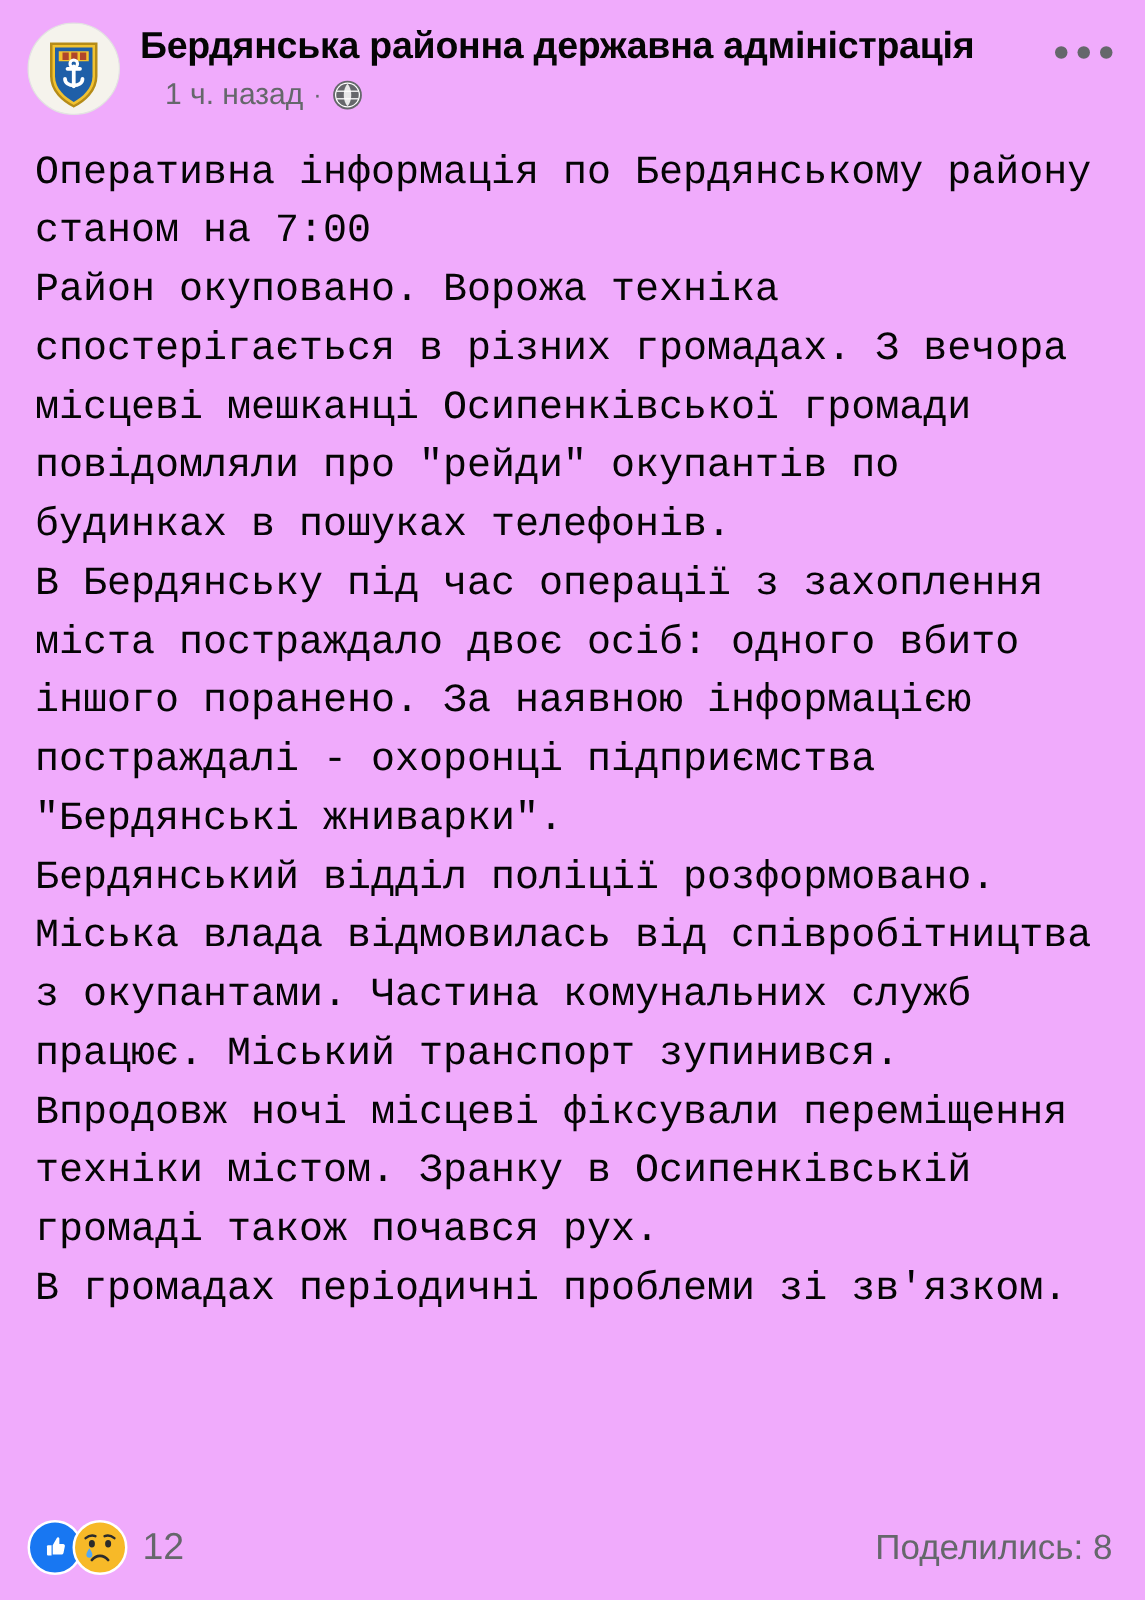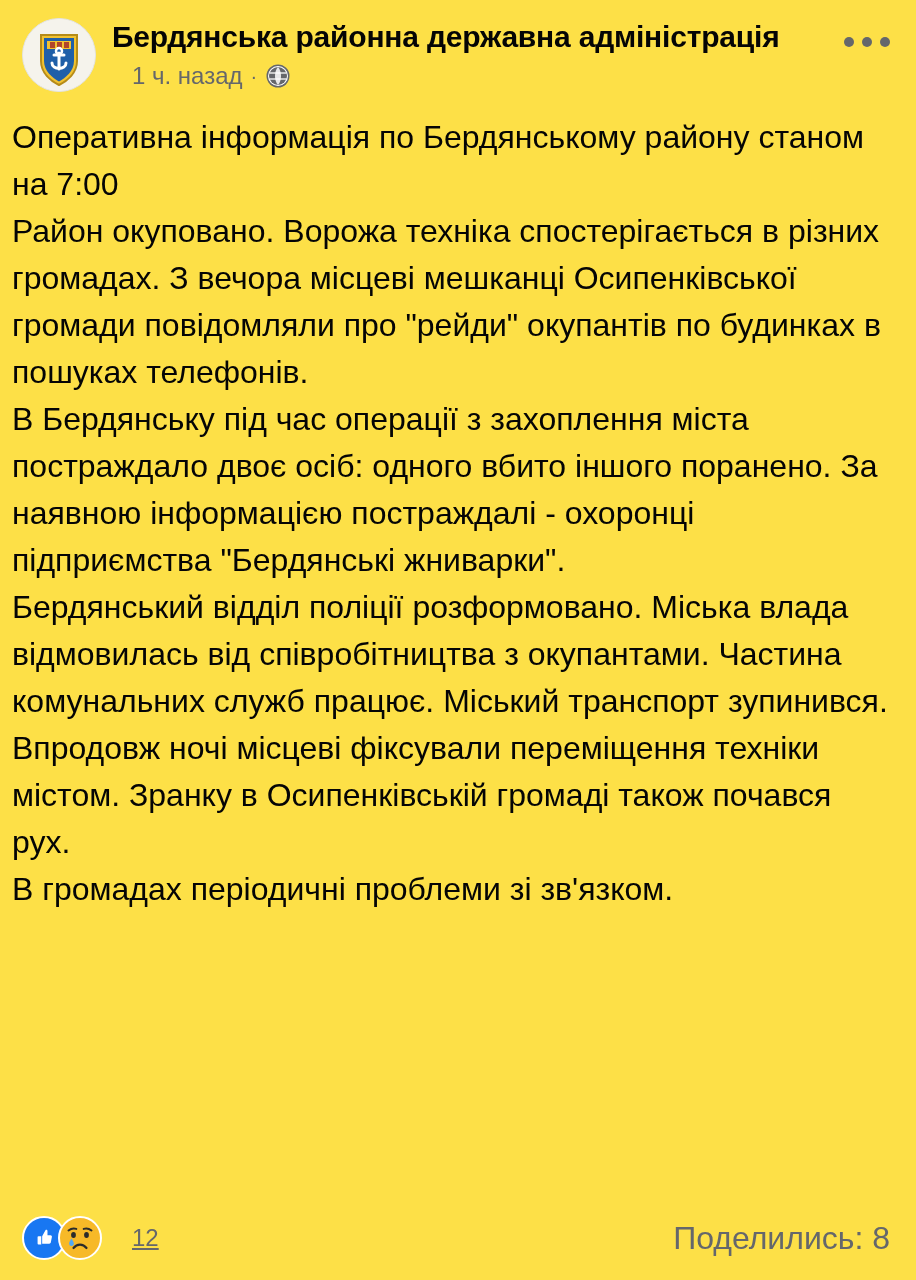--- a/index.html
+++ b/index.html
@@ -14,21 +14,21 @@
     color: #050505;
     overflow: hidden;
   }
 
   .post {
     width: 916px;
     height: 1280px;
     box-sizing: border-box;
     display: flex;
     flex-direction: column;
-    background: #fde047;
+    background: #f0abfc;
   }
 
   
   .post-header {
     display: flex;
     align-items: flex-start;
     padding: 18px 22px 0 22px;
     position: relative;
   }
 
@@ -97,26 +97,27 @@
   .more-button span {
     width: 10px;
     height: 10px;
     border-radius: 50%;
     background: #65676b;
     display: block;
   }
 
   
   .post-body {
-    padding: 22px 24px 0 12px;
+    padding: 22px 24px 0 28px;
     font-size: 32px;
     line-height: 47px;
     color: #050505;
     flex: 1 1 auto;
     overflow: hidden;
+    font-family: Liberation Mono, monospace;
   }
   .post-body p {
     margin: 0;
   }
 
   
   .post-footer {
     display: flex;
     align-items: center;
     justify-content: space-between;
@@ -144,28 +145,27 @@
     background: #1877f2;
   }
   .reaction-like svg { width: 22px; height: 22px; display:block; }
   .reaction-sad {
     margin-left: -8px;
     background: #f7b928;
     position: relative;
   }
   .reaction-sad svg { width: 40px; height: 40px; display:block; }
   .reaction-count {
-    margin-left: 30px;
-    font-size: 24px;
+    margin-left: 12px;
+    font-size: 30px;
     color: #65676b;
     line-height: 34px;
-    text-decoration: underline;
   }
   .shares {
-    font-size: 32px;
+    font-size: 28px;
     color: #65676b;
     line-height: 34px;
   }
 </style>
 </head>
 <body>
 
 <div class="post">
 
   <div class="post-header">

